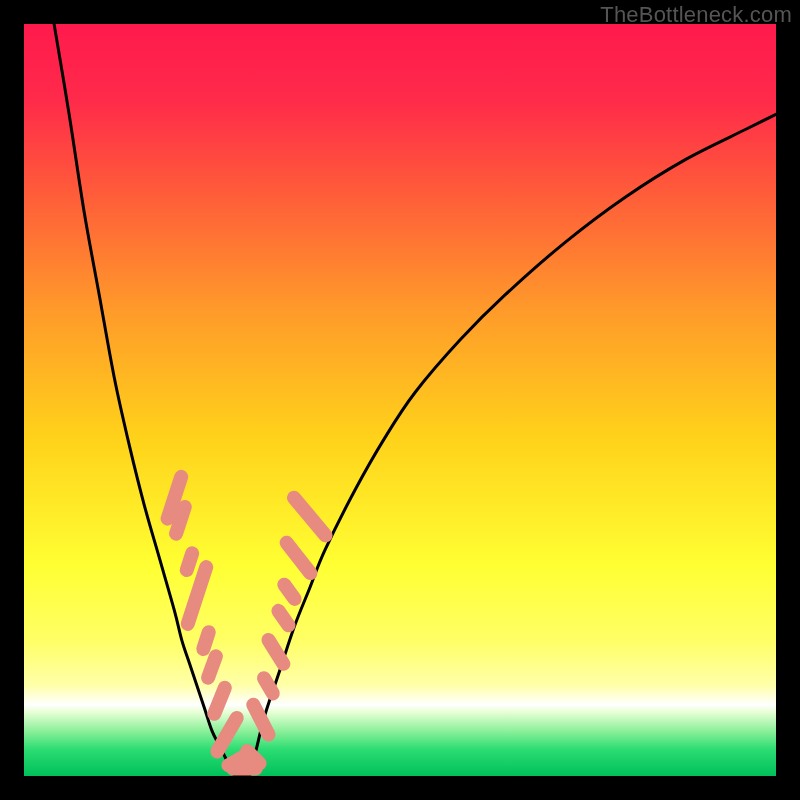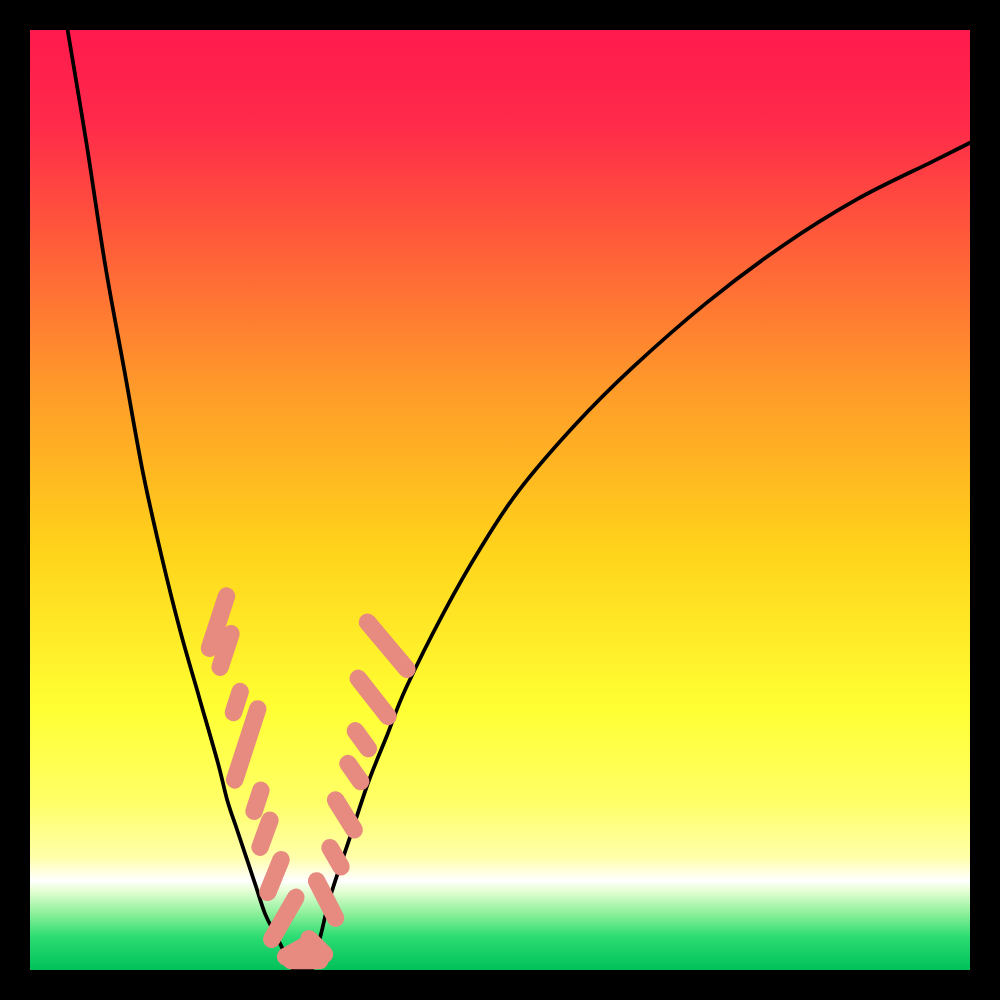--- a/index.html
+++ b/index.html
@@ -36,20 +36,21 @@
   svg.curves {
     position: absolute;
     inset: 0;
     z-index: 20;
   }
 </style>
 </head>
 <body>
 
 <div class="frame">
+  <div class="watermark">TheBottleneck.com</div>
   <div class="plot-area">
     <div class="gradient-bg" id="gradient-bg" style="background: linear-gradient(rgb(255, 26, 77) 0%, rgb(255, 42, 74) 10%, rgb(255, 90, 58) 22%, rgb(255, 154, 42) 38%, rgb(255, 210, 26) 55%, rgb(255, 255, 51) 72%, rgb(255, 255, 102) 82%, rgb(255, 255, 170) 88%, rgb(255, 255, 255) 90.5%, rgb(232, 255, 214) 91.5%, rgb(140, 240, 154) 94%, rgb(43, 220, 114) 96.5%, rgb(0, 192, 90) 100%);"></div>
     <svg class="curves" id="curves" viewBox="0 0 752 752" preserveAspectRatio="none">
         <path d="M 30.080000000000002 0 C 32.586666666666666 15.040000000000001, 40.10666666666666 58.90666666666668, 45.12 90.24000000000001 C 50.13333333333333 121.57333333333334, 55.14666666666667 157.92000000000002, 60.160000000000004 188 C 65.17333333333333 218.07999999999998, 70.18666666666667 243.14666666666665, 75.2 270.71999999999997 C 80.21333333333334 298.2933333333333, 85.22666666666666 328.37333333333333, 90.24 353.44 C 95.25333333333333 378.50666666666666, 100.26666666666668 399.81333333333333, 105.28000000000002 421.12 C 110.29333333333335 442.4266666666667, 115.30666666666667 462.48, 120.32000000000001 481.28000000000003 C 125.33333333333334 500.08000000000004, 130.34666666666666 516.3733333333334, 135.35999999999999 533.9200000000001 C 140.3733333333333 551.4666666666667, 146.64000000000001 572.7733333333333, 150.4 586.56 C 154.16 600.3466666666666, 155.41333333333333 607.8666666666667, 157.92 616.64 C 160.42666666666665 625.4133333333333, 162.93333333333334 631.6800000000001, 165.44 639.2 C 167.94666666666666 646.72, 170.45333333333335 654.24, 172.96 661.76 C 175.46666666666667 669.28, 177.97333333333333 676.8000000000001, 180.48 684.32 C 182.98666666666665 691.84, 185.49333333333334 700.6133333333333, 188 706.88 C 190.50666666666666 713.1466666666666, 193.01333333333335 716.9066666666666, 195.52 721.92 C 198.02666666666667 726.9333333333333, 200.53333333333336 731.9466666666667, 203.04000000000002 736.96 C 205.54666666666668 741.9733333333334, 209.3066666666667 749.4933333333333, 210.56000000000003 752" fill="none" stroke="#000" stroke-width="3" stroke-linecap="round"></path>
         <path d="M 225.6 752 C 226.85333333333332 746.9866666666667, 230.61333333333334 731.9466666666666, 233.12 721.92 C 235.62666666666667 711.8933333333333, 236.88000000000002 704.3733333333333, 240.64000000000001 691.84 C 244.4 679.3066666666667, 250.66666666666669 661.76, 255.68 646.72 C 260.6933333333333 631.6800000000001, 265.70666666666665 615.3866666666667, 270.71999999999997 601.6 C 275.7333333333333 587.8133333333334, 280.74666666666667 576.5333333333333, 285.76 564 C 290.7733333333333 551.4666666666667, 293.28000000000003 542.6933333333333, 300.8 526.4 C 308.32 510.1066666666666, 320.85333333333335 485.04, 330.88 466.24 C 340.90666666666664 447.44, 350.9333333333333 429.8933333333333, 360.96 413.59999999999997 C 370.9866666666667 397.3066666666666, 378.50666666666666 384.7733333333333, 391.04 368.48 C 403.5733333333334 352.1866666666667, 421.11999999999995 332.1333333333334, 436.15999999999997 315.84000000000003 C 451.2 299.5466666666667, 463.73333333333335 287.0133333333333, 481.28000000000003 270.71999999999997 C 498.8266666666667 254.42666666666665, 521.3866666666667 234.37333333333336, 541.4399999999999 218.08000000000004 C 561.4933333333332 201.78666666666672, 581.5466666666666 186.7466666666667, 601.6 172.96000000000004 C 621.6533333333334 159.17333333333337, 641.7066666666667 146.64000000000001, 661.76 135.36 C 681.8133333333333 124.08, 706.88 112.79999999999997, 721.92 105.27999999999997 C 736.9599999999999 97.75999999999998, 746.9866666666667 92.74666666666667, 752 90.24000000000001" fill="none" stroke="#000" stroke-width="3" stroke-linecap="round"></path>
         <line x1="210.56000000000003" y1="752" x2="225.6" y2="752" stroke="#000" stroke-width="3"></line>
         <g transform="translate(150.4 473.76) rotate(-72)">
           <rect x="-28.951999999999998" y="-7" width="57.903999999999996" height="14" rx="7" ry="7" fill="#e78a80"></rect>
         </g>
         <g transform="translate(156.41600000000003 496.32) rotate(-72)">

